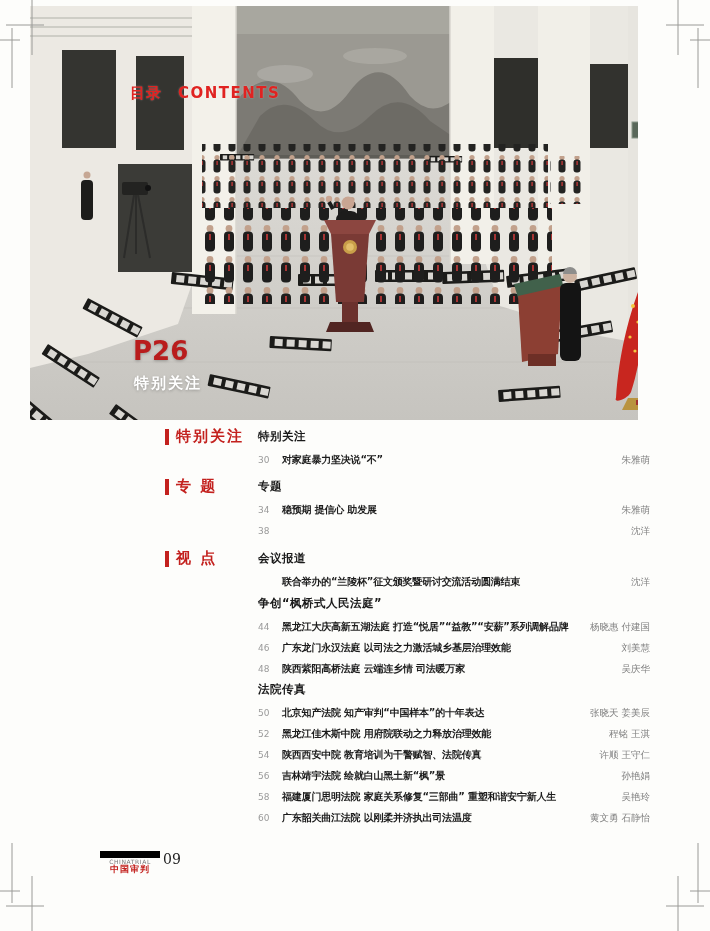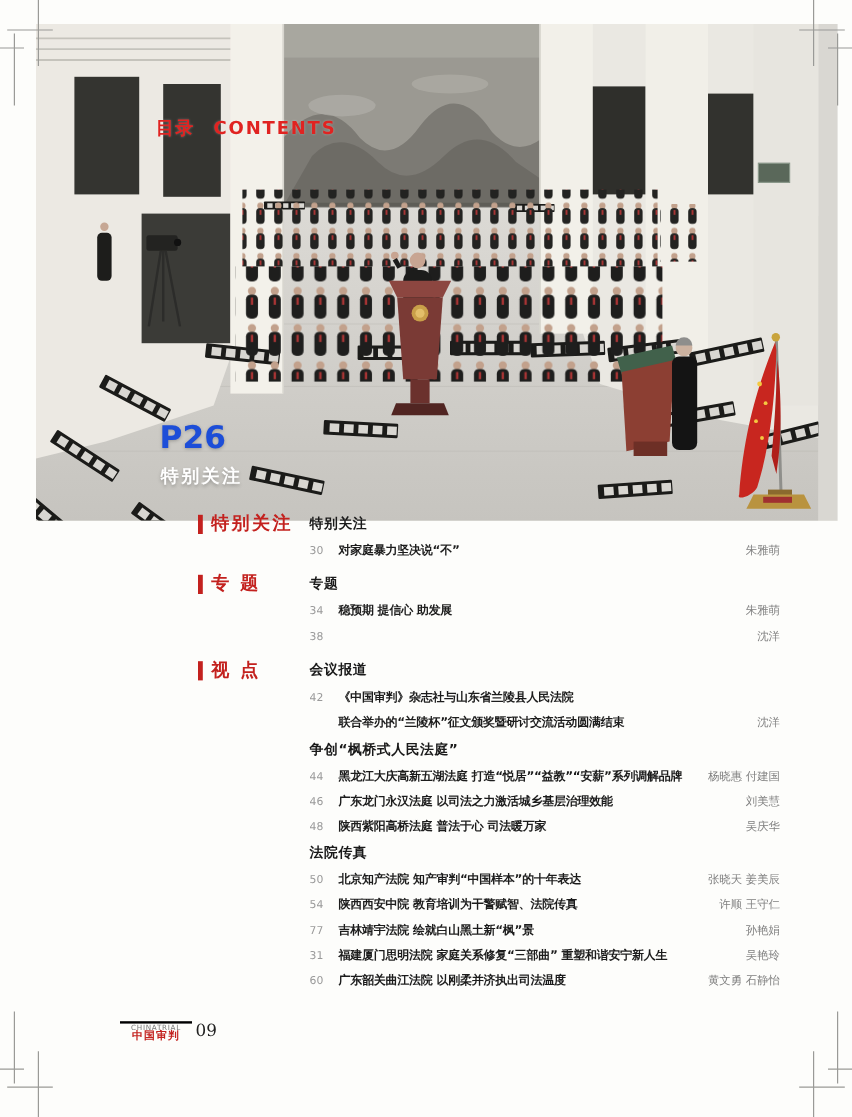--- a/index.html
+++ b/index.html
@@ -1,43 +1,43 @@
 <!DOCTYPE html>
 <html><head>
 <meta charset="utf-8">
 <style>
   html,body{margin:0;padding:0;background:#e8e8e8;}
   .page{position:relative;width:710px;height:931px;background:#fdfdfb;overflow:hidden;
         font-family:"DejaVu Sans","Liberation Sans",sans-serif;}
   
-  .photo{position:absolute;left:30px;top:20px;width:668px;height:414px;background:#d9d7d2;overflow:hidden;}
+  .photo{position:absolute;left:30px;top:6px;width:608px;height:414px;background:#d9d7d2;overflow:hidden;}
   .photo svg{display:block;}
   .contents-label{position:absolute;left:100px;top:78px;font-size:15px;font-weight:700;
         color:#e02321;letter-spacing:1px;white-space:nowrap;text-shadow:0 0 2px rgba(255,255,255,.35);}
   .contents-label .en{margin-left:16px;letter-spacing:1.5px;}
-  .overlay-pref{position:absolute;left:103px;top:330px;font-size:26px;font-weight:700;color:#1d4ed8;
+  .overlay-pref{position:absolute;left:103px;top:330px;font-size:26px;font-weight:700;color:#b91c1c;
         text-shadow:0 1px 3px rgba(0,0,0,.25);}
   .overlay-cap{position:absolute;left:104px;top:368px;font-size:15px;font-weight:700;color:#fff;
         letter-spacing:2px;text-shadow:0 1px 3px rgba(0,0,0,.25);}
   
   .toc{position:absolute;left:150px;top:426px;width:500px;}
   .toc-group{position:relative;margin-bottom:7px;}
   .side{position:absolute;left:15px;top:1px;display:flex;align-items:center;}
   .bar{display:inline-block;width:4px;height:16px;background:#c3211e;margin-right:7px;}
   .side-text{font-size:15px;font-weight:700;color:#c3211e;letter-spacing:2px;white-space:nowrap;}
   .gcontent{margin-left:108px;}
   .ghead{height:21px;line-height:21px;font-size:11.5px;font-weight:700;color:#1a1a1a;
          letter-spacing:.5px;margin-bottom:2px;white-space:nowrap;}
   .row{display:flex;align-items:baseline;height:21px;line-height:21px;white-space:nowrap;}
   .pg{width:24px;flex:0 0 24px;font-size:9px;color:#9a9a9a;}
   .ti{font-size:10px;font-weight:700;color:#1c1c1c;letter-spacing:-.2px;}
   .au{margin-left:auto;padding-left:8px;font-size:9.5px;color:#808080;}
   
   .footer{position:absolute;left:100px;top:851px;display:flex;align-items:flex-start;gap:3px;}
-  .brand{width:60px;text-align:center;border-top:2px solid #000000;}
+  .brand{width:60px;text-align:center;border-top:7px solid #000000;}
   .brand-en{font-size:6px;color:#777;letter-spacing:.6px;line-height:7px;}
   .brand-zh{font-size:9px;font-weight:700;color:#c3211e;line-height:9px;letter-spacing:1px;}
   .page-no{font-size:14px;color:#222;font-family:"DejaVu Serif","Liberation Serif",serif;line-height:16px;}
   .cropmarks{position:absolute;left:0;top:0;pointer-events:none;}
 </style>
 </head>
 <body>
 
 <div class="page">
 
@@ -227,24 +227,20 @@
     </div>
 
     <div class="toc-group" style="margin-bottom:1px">
       <div class="side">
         <span class="bar"></span>
         <span class="side-text">视 点</span>
       </div>
       <div class="gcontent">
         <div class="ghead">会议报道</div>
         <div class="row">
-          <span class="pg">42</span>
-          <span class="ti">《中国审判》杂志社与山东省兰陵县人民法院</span>
-        </div>
-        <div class="row">
           <span class="pg"></span>
           <span class="ti">联合举办的“兰陵杯”征文颁奖暨研讨交流活动圆满结束</span>
           <span class="au">沈洋</span>
         </div>
       </div>
     </div>
 
     <div class="toc-group" style="margin-bottom:0">
       <div class="gcontent">
         <div class="ghead">争创“枫桥式人民法庭”</div>
@@ -253,46 +249,51 @@
           <span class="ti">黑龙江大庆高新五湖法庭 打造“悦居”“益教”“安薪”系列调解品牌</span>
           <span class="au">杨晓惠 付建国</span>
         </div>
         <div class="row">
           <span class="pg">46</span>
           <span class="ti">广东龙门永汉法庭 以司法之力激活城乡基层治理效能</span>
           <span class="au">刘美慧</span>
         </div>
         <div class="row">
           <span class="pg">48</span>
-          <span class="ti">陕西紫阳高桥法庭 普法于心 司法暖万家</span>
+          <span class="ti">陕西紫阳高桥法庭 云端连乡情 司法暖万家</span>
           <span class="au">吴庆华</span>
         </div>
       </div>
     </div>
 
     <div class="toc-group">
       <div class="gcontent">
         <div class="ghead">法院传真</div>
         <div class="row">
           <span class="pg">50</span>
           <span class="ti">北京知产法院 知产审判“中国样本”的十年表达</span>
           <span class="au">张晓天 姜美辰</span>
         </div>
         <div class="row">
+          <span class="pg">52</span>
+          <span class="ti">黑龙江佳木斯中院 用府院联动之力释放治理效能</span>
+          <span class="au">程铭 王淇</span>
+        </div>
+        <div class="row">
           <span class="pg">54</span>
           <span class="ti">陕西西安中院 教育培训为干警赋智、法院传真</span>
           <span class="au">许顺 王守仁</span>
         </div>
         <div class="row">
-          <span class="pg">77</span>
+          <span class="pg">56</span>
           <span class="ti">吉林靖宇法院 绘就白山黑土新“枫”景</span>
           <span class="au">孙艳娟</span>
         </div>
         <div class="row">
-          <span class="pg">31</span>
+          <span class="pg">58</span>
           <span class="ti">福建厦门思明法院 家庭关系修复“三部曲” 重塑和谐安宁新人生</span>
           <span class="au">吴艳玲</span>
         </div>
         <div class="row">
           <span class="pg">60</span>
           <span class="ti">广东韶关曲江法院 以刚柔并济执出司法温度</span>
           <span class="au">黄文勇 石静怡</span>
         </div>
       </div>
     </div>

